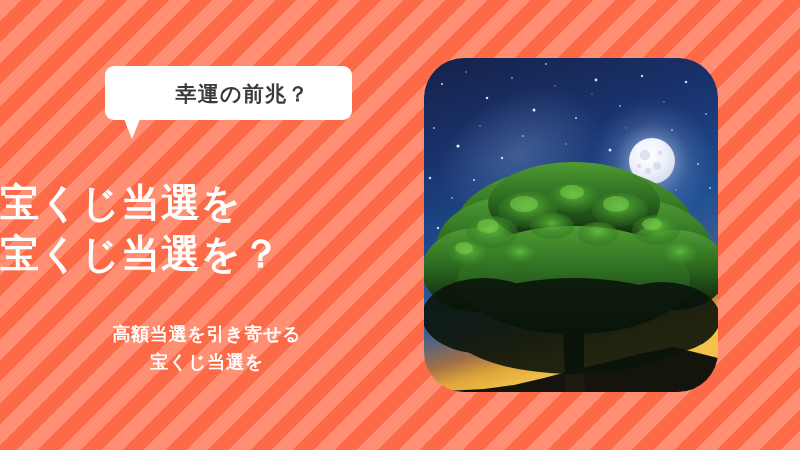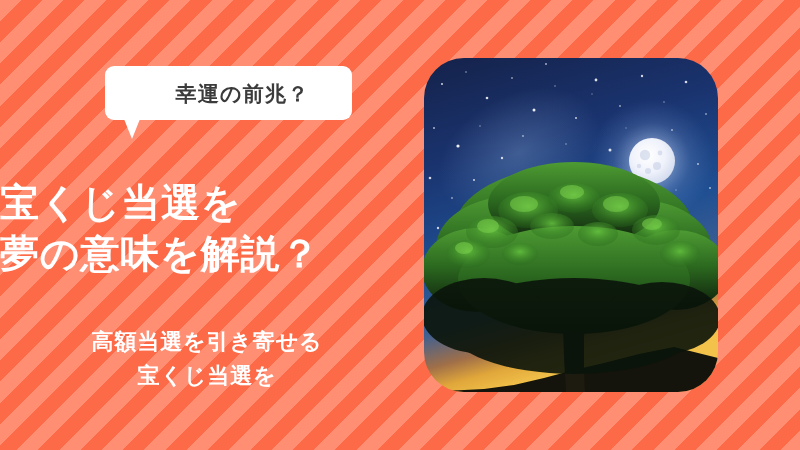--- a/index.html
+++ b/index.html
@@ -101,21 +101,21 @@
   }
 
   
   #subhead {
     position: absolute;
     left: 0;
     top: 303px;
     width: 414px;
     text-align: center;
     color: #ffffff;
-    font-size: 22px;
+    font-size: 18px;
     font-weight: bold;
     line-height: 1.55;
     letter-spacing: 0.04em;
   }
   #subhead .subhead-line {
     display: block;
     white-space: nowrap;
   }
 
   
@@ -143,21 +143,21 @@
 
   <div id="text-column">
 
     <div id="speech-bubble">
       <span id="speech-bubble-label">幸運の前兆？</span>
     </div>
     <div id="speech-bubble-tail"></div>
 
     <h1 id="headline">
       <span class="headline-line">宝くじ当選を</span>
-      <span class="headline-line">夢の意味を解説？</span>
+      <span class="headline-line">宝くじ当選を？</span>
     </h1>
 
     <p id="subhead">
       <span class="subhead-line">高額当選を引き寄せる</span>
       <span class="subhead-line">宝くじ当選を</span>
     </p>
 
   </div>
 
   <div id="photo-card">

